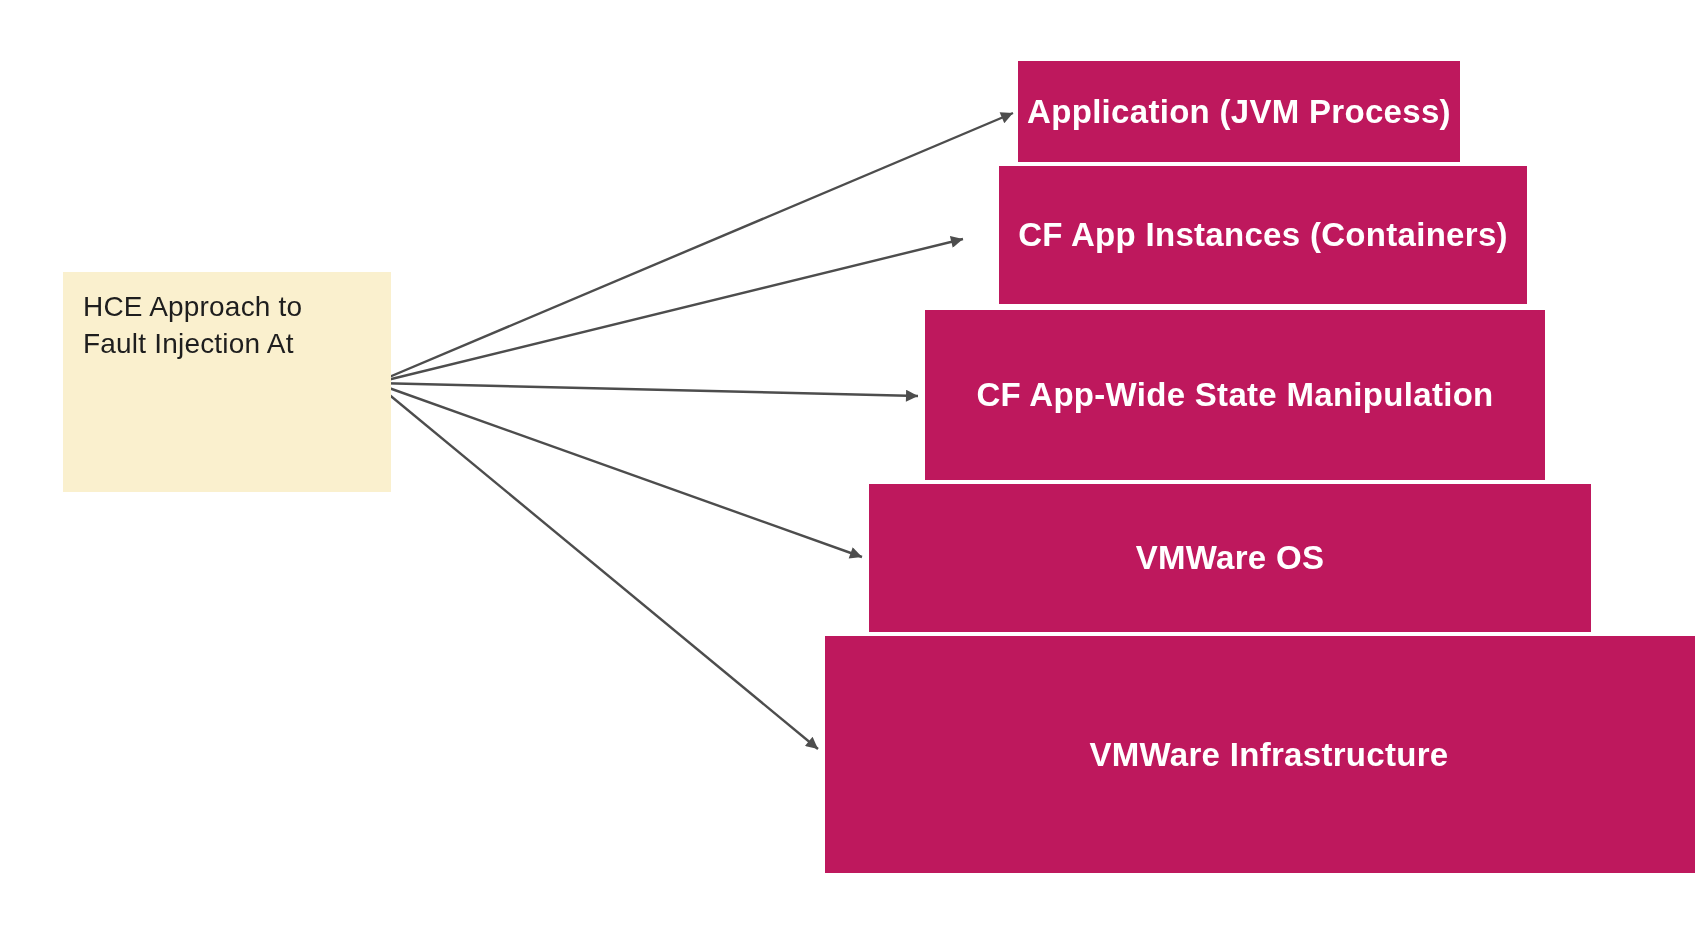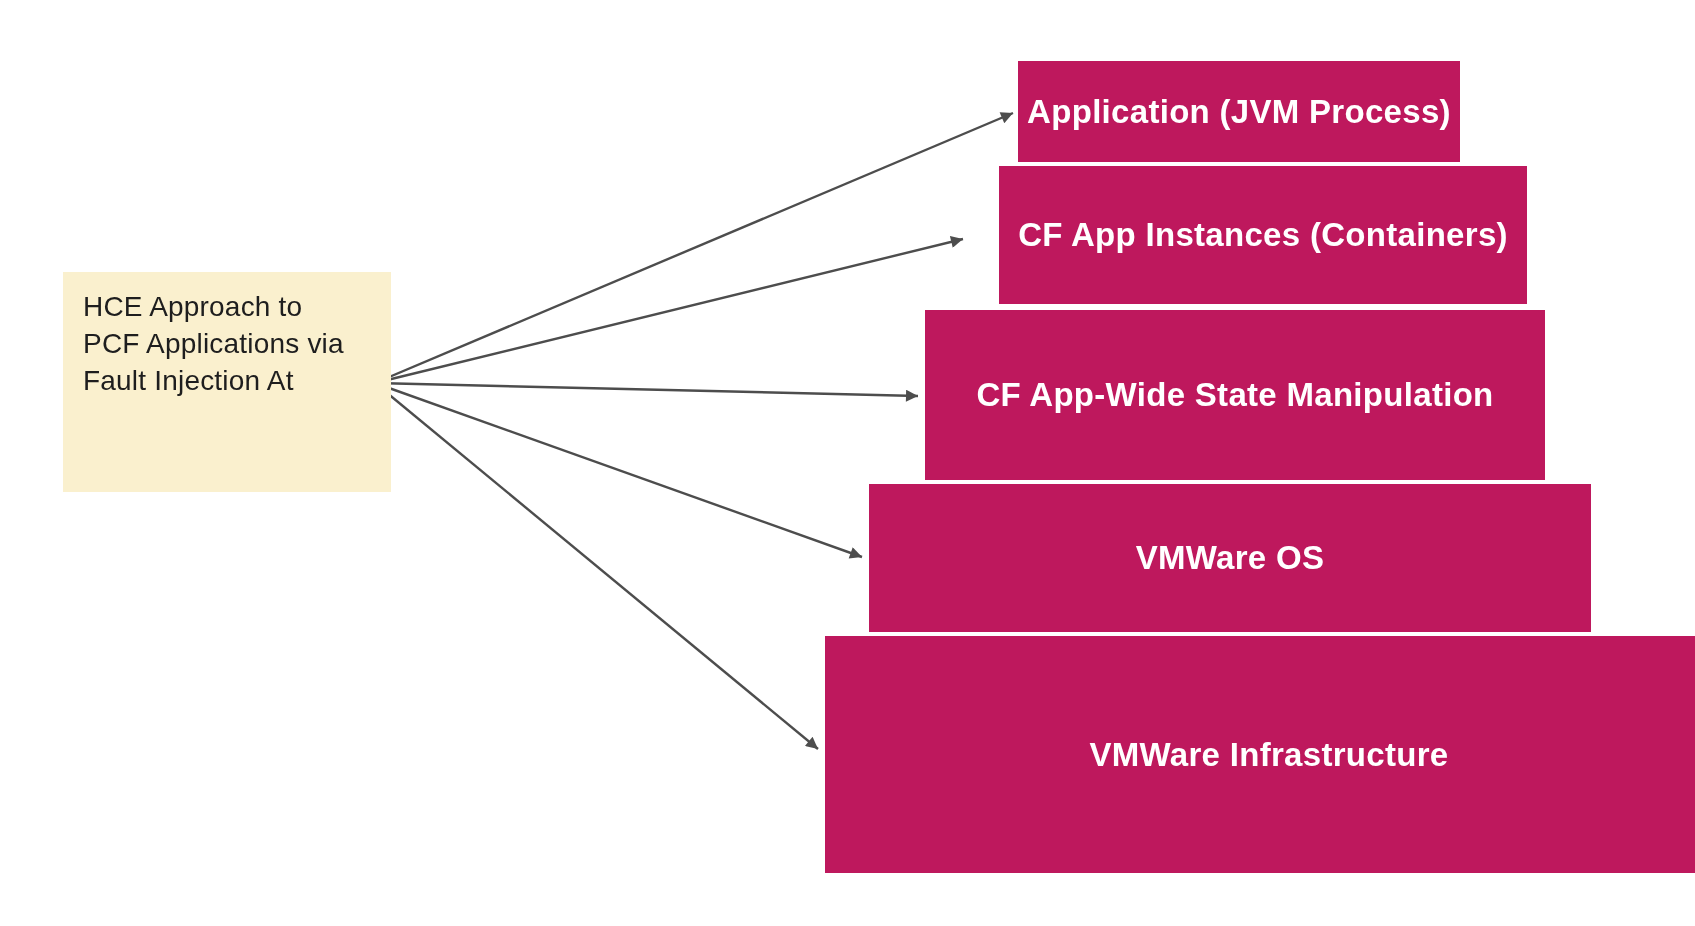--- a/index.html
+++ b/index.html
@@ -71,21 +71,20 @@
       <line x1="375" y1="383" x2="1013" y2="113" marker-end="url(#ah)"></line>
       <line x1="375" y1="383" x2="963" y2="239" marker-end="url(#ah)"></line>
       <line x1="375" y1="383" x2="918" y2="396" marker-end="url(#ah)"></line>
       <line x1="375" y1="383" x2="862" y2="557" marker-end="url(#ah)"></line>
       <line x1="375" y1="383" x2="818" y2="749" marker-end="url(#ah)"></line>
     </g>
   </svg>
 
   <div class="source-box">
     <div>HCE Approach to</div>
-    <div>PCF Applications via</div>
     <div>Fault Injection At</div>
   </div>
 
   <div class="level level-1">
     <span>Application (JVM Process)</span>
   </div>
 
   <div class="level level-2">
     <span>CF App Instances (Containers)</span>
   </div>

